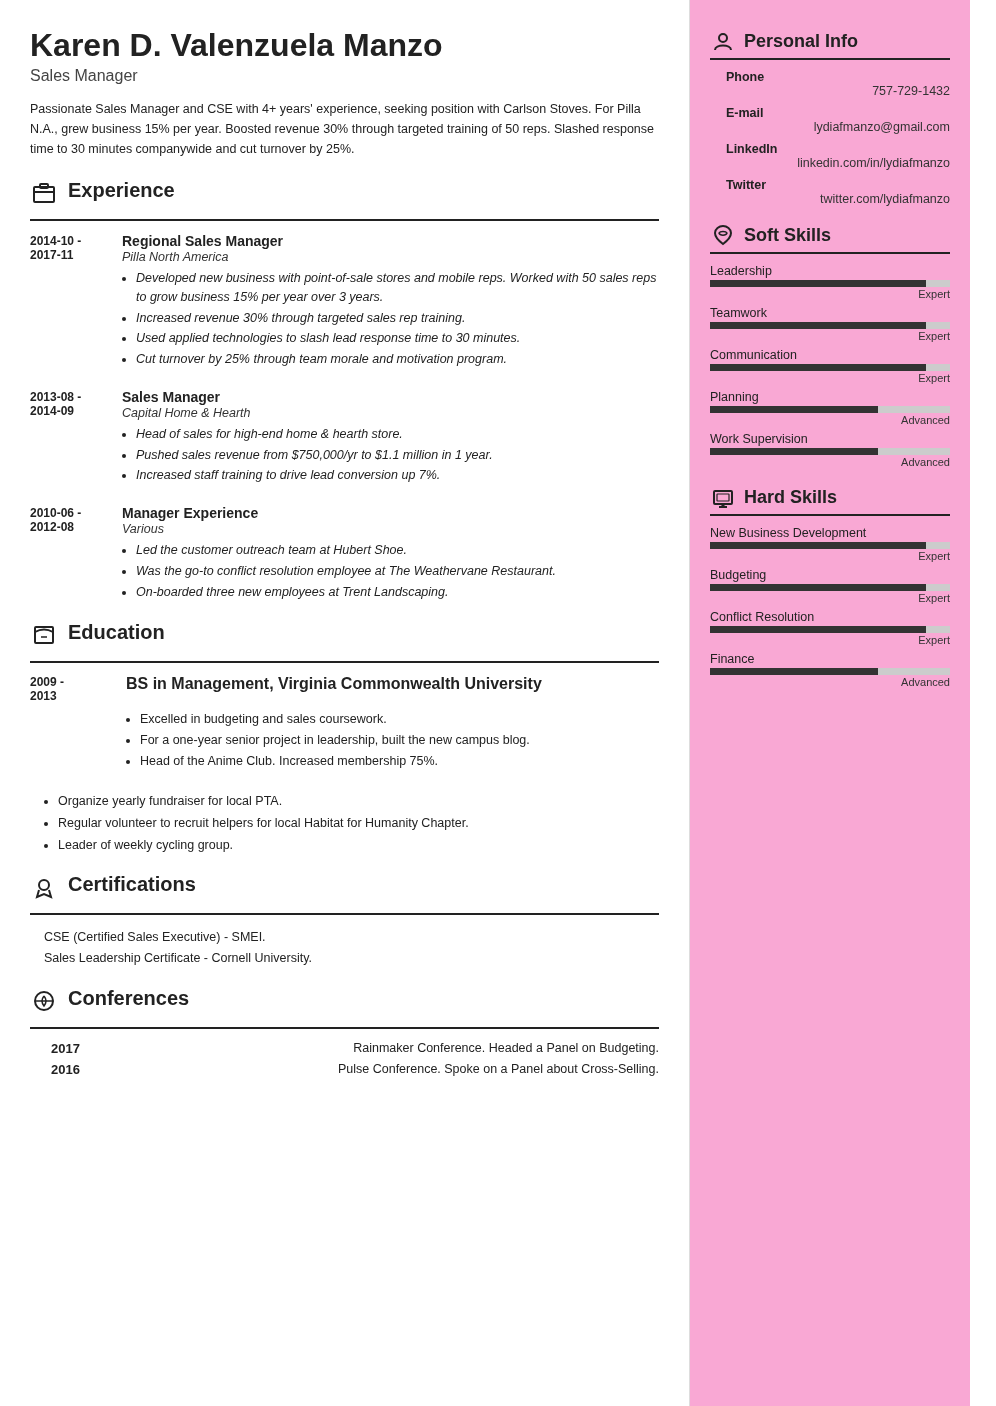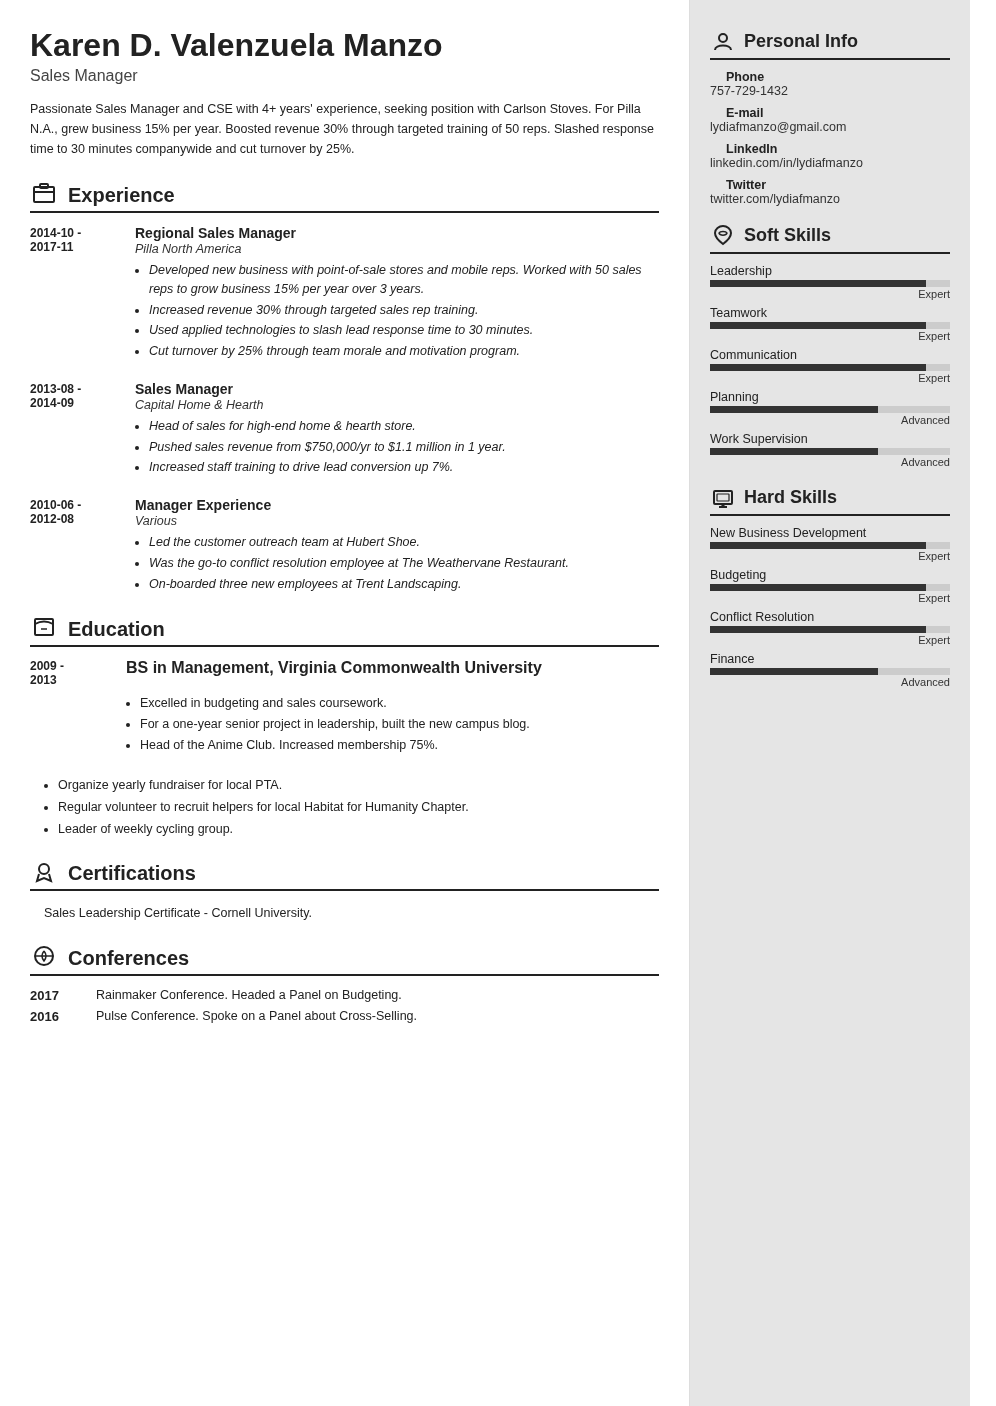--- a/index.html
+++ b/index.html
@@ -17,21 +17,21 @@
       min-height: 1406px;
     }
     .left-col {
       flex: 1;
       padding: 28px 30px 28px 30px;
       border-right: 1px solid #ddd;
     }
     .right-col {
       width: 280px;
       padding: 28px 20px 28px 20px;
-      background: #e5e5e5;
+      background: #f9a8d4;
     }
     
     .header-name {
       font-size: 32px;
       font-weight: 900;
       line-height: 1.1;
       margin-bottom: 4px;
     }
     .header-title {
       font-size: 16px;
@@ -43,42 +43,42 @@
       line-height: 1.6;
       margin-bottom: 20px;
       color: #222;
     }
     
     .section {
       margin-bottom: 18px;
     }
     .section-header {
       display: flex;
-      align-items: flex-end;
+      align-items: flex-start;
       gap: 10px;
       border-bottom: 2px solid #222;
-      padding-bottom: 4px;
+      padding-bottom: 12px;
       margin-bottom: 12px;
     }
     .section-header-title {
       font-size: 20px;
       font-weight: 800;
     }
     .section-icon {
       width: 28px;
       height: 28px;
       display: flex;
       align-items: center;
       justify-content: center;
       font-size: 18px;
     }
     
     .exp-entry {
       display: flex;
-      gap: 25px;
+      gap: 12px;
       margin-bottom: 18px;
     }
     .exp-dates {
       width: 80px;
       min-width: 80px;
       font-size: 12px;
       font-weight: 700;
       color: #222;
       padding-top: 1px;
     }
@@ -145,20 +145,21 @@
     .cert-item {
       font-size: 12.5px;
       line-height: 1.7;
       padding-left: 14px;
     }
     
     .conf-entry {
       display: flex;
       gap: 16px;
       margin-bottom: 6px;
+      text-align: right;
     }
     .conf-year {
       width: 50px;
       min-width: 50px;
       font-size: 13px;
       font-weight: 700;
     }
     .conf-text {
       font-size: 12.5px;
       flex: 1;
@@ -192,20 +193,21 @@
     .info-label {
       font-weight: 800;
       font-size: 12.5px;
       margin-top: 8px;
       padding-left: 16px;
     }
     .info-value {
       font-size: 12.5px;
       color: #333;
       margin-bottom: 2px;
+      text-align: right;
     }
     
     .skill-item {
       margin-bottom: 6px;
     }
     .skill-name {
       font-size: 12.5px;
       margin-bottom: 2px;
     }
     .skill-bar-bg {
@@ -340,20 +342,21 @@
     <div class="section">
       <div class="section-header">
         <div class="section-icon">
           <svg width="24" height="24" viewBox="0 0 24 24" fill="none" xmlns="http://www.w3.org/2000/svg">
             <circle cx="12" cy="10" r="5" stroke="#222" stroke-width="2" fill="none"></circle>
             <path d="M7 15 L5 22 L12 19 L19 22 L17 15" stroke="#222" stroke-width="2" fill="none"></path>
           </svg>
         </div>
         <div class="section-header-title">Certifications</div>
       </div>
+      <div class="cert-item">CSE (Certified Sales Executive) - SMEI.</div>
       <div class="cert-item">Sales Leadership Certificate - Cornell University.</div>
     </div>
 
     <div class="section">
       <div class="section-header">
         <div class="section-icon">
           <svg width="24" height="24" viewBox="0 0 24 24" fill="none" xmlns="http://www.w3.org/2000/svg">
             <circle cx="12" cy="12" r="9" stroke="#222" stroke-width="2" fill="none"></circle>
             <path d="M12 7 Q16 12 12 17 Q8 12 12 7" stroke="#222" stroke-width="1.5" fill="none"></path>
             <line x1="3" y1="12" x2="21" y2="12" stroke="#222" stroke-width="1.5"></line>

